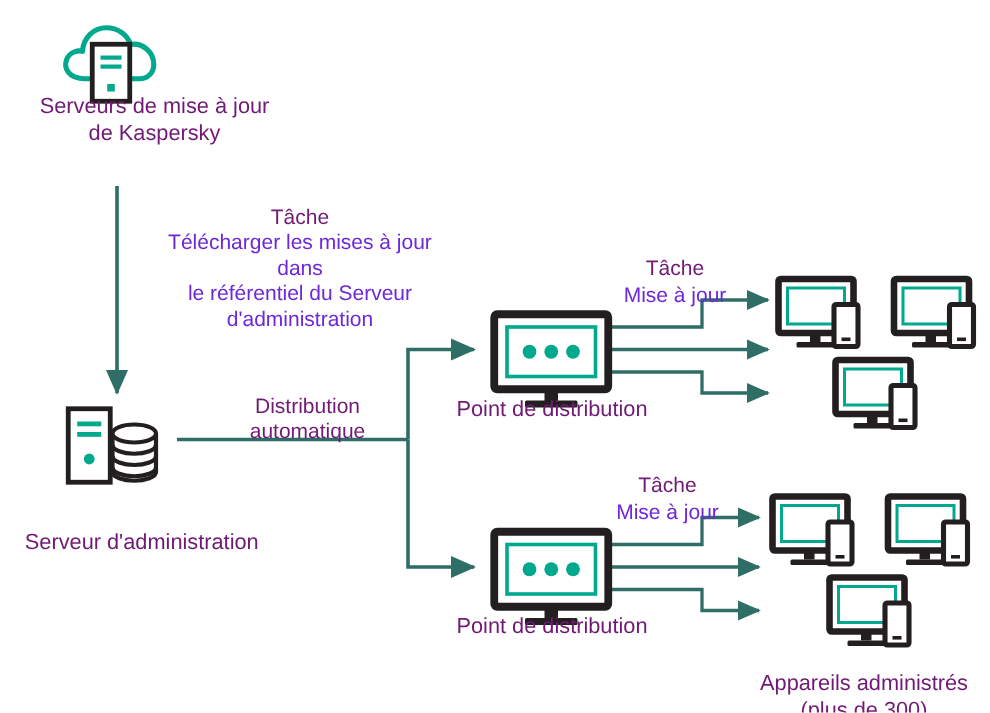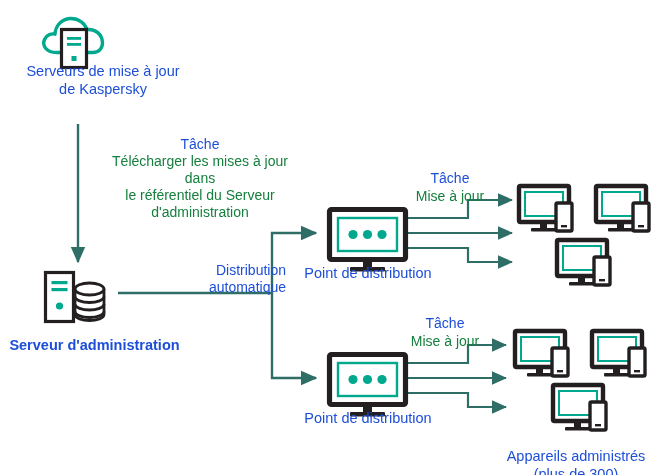--- a/index.html
+++ b/index.html
@@ -3,22 +3,22 @@
 <meta charset="utf-8">
 <style>
   html,body{margin:0;padding:0;background:#ffffff;}
   body{
     width:660px;height:475px;position:relative;overflow:hidden;
     font-family:"Liberation Sans","DejaVu Sans",sans-serif;
     -webkit-font-smoothing:antialiased;
   }
   #diagram{position:absolute;left:0;top:0;width:660px;height:475px;}
   .lbl{position:absolute;text-align:center;line-height:1.22;white-space:pre-line;}
-  .lbl-dark{color:#1d4ed8;}
-  .lbl-teal{color:#15803d;}
+  .lbl-dark{color:#701a75;}
+  .lbl-teal{color:#6d28d9;}
   .t15{font-size:14.5px;}
   .t14{font-size:14px;}
 </style>
 </head>
 <body>
 
 <svg id="diagram" viewBox="0 0 660 475" xmlns="http://www.w3.org/2000/svg">
   <defs>
     <marker id="ar" viewBox="0 0 10 10" refX="9.2" refY="5" markerWidth="7" markerHeight="7" orient="auto-start-reverse">
       <path d="M0,0.6 L10,5 L0,9.4 z" fill="#2e6e67"></path>
@@ -154,24 +154,24 @@
 
 <div class="lbl lbl-dark t15" style="left:0px;top:63px;width:206px;">Serveurs de mise à jour
 de Kaspersky</div>
 
 <div class="lbl lbl-dark t14" style="left:95px;top:136px;width:210px;">Tâche</div>
 <div class="lbl lbl-teal t14" style="left:88px;top:153px;width:224px;">Télécharger les mises à jour
 dans
 le référentiel du Serveur
 d'administration</div>
 
-<div class="lbl lbl-dark t14" style="left:156px;top:262px;width:130px;text-align:right;">Distribution
+<div class="lbl lbl-dark t14" style="left:140px;top:262px;width:130px;">Distribution
 automatique</div>
 
-<div class="lbl lbl-dark t15" style="left:0px;top:337px;width:189px;font-weight:bold;">Serveur d'administration</div>
+<div class="lbl lbl-dark t15" style="left:0px;top:354px;width:189px;">Serveur d'administration</div>
 
 <div class="lbl lbl-dark t14" style="left:395px;top:170px;width:110px;">Tâche</div>
 <div class="lbl lbl-teal t14" style="left:395px;top:188px;width:110px;">Mise à jour</div>
 
 <div class="lbl lbl-dark t15" style="left:297px;top:265px;width:142px;">Point de distribution</div>
 
 <div class="lbl lbl-dark t14" style="left:390px;top:315px;width:110px;">Tâche</div>
 <div class="lbl lbl-teal t14" style="left:390px;top:333px;width:110px;">Mise à jour</div>
 
 <div class="lbl lbl-dark t15" style="left:297px;top:410px;width:142px;">Point de distribution</div>

